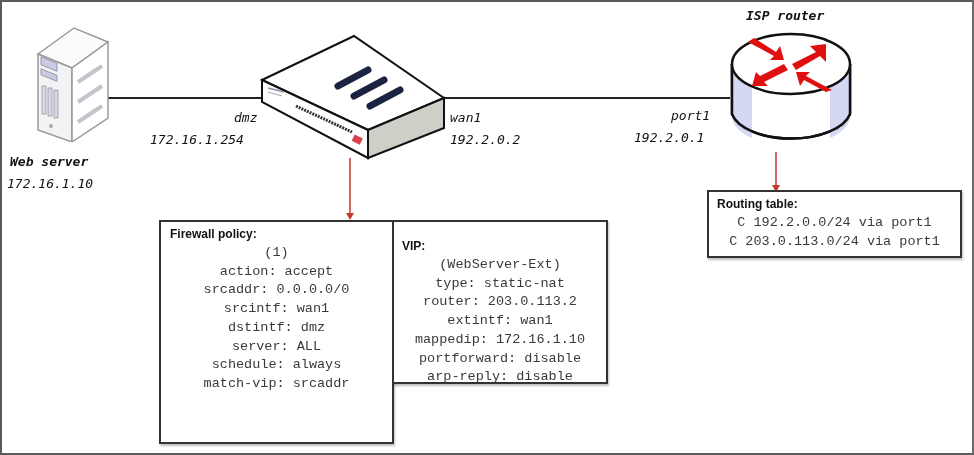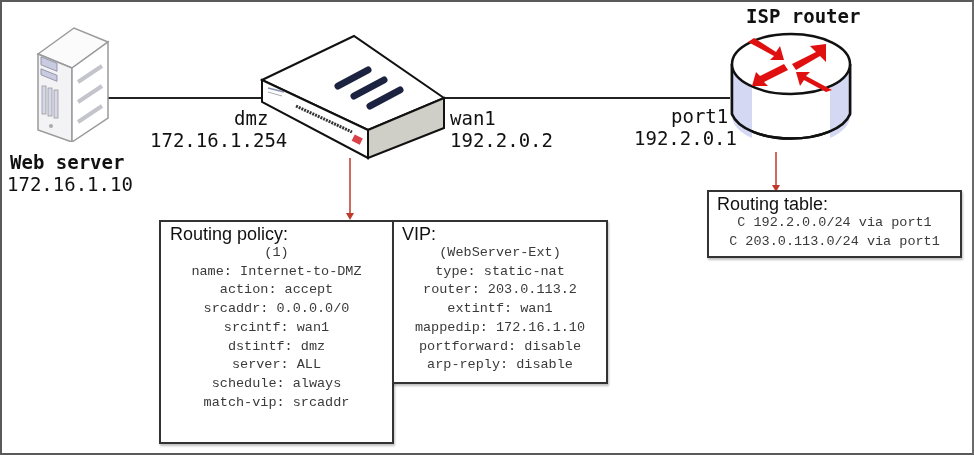--- a/index.html
+++ b/index.html
@@ -2,28 +2,28 @@
 <html><head>
 <meta charset="utf-8">
 <style>
   html, body { margin: 0; padding: 0; background: #ffffff; }
   #stage {
     position: relative; width: 974px; height: 455px; overflow: hidden;
     background: #ffffff; box-sizing: border-box;
     border: 2px solid #5a5a5a; border-right: 2px solid #6a6a6a;
   }
   .mono { font-family: "DejaVu Sans Mono", "Liberation Mono", monospace; color: #111; }
-  .label { position: absolute; font-size: 19px; line-height: 20px; white-space: pre; }
+  .label { position: absolute; font-size: 13px; line-height: 20px; white-space: pre; font-style: italic; }
   .bold { font-weight: bold; }
   svg#wires { position: absolute; left: 0; top: 0; }
   .box {
     position: absolute; border: 2px solid #333; background: #fff; box-sizing: border-box;
     box-shadow: 1px 2px 2px rgba(0,0,0,0.25);
   }
-  .box-title { font-family: "Liberation Sans", sans-serif; font-weight: normal; font-size: 18px; color: #111; line-height: 19px; }
+  .box-title { font-family: "Liberation Sans", sans-serif; font-weight: bold; font-size: 12px; color: #111; line-height: 19px; }
   .box-line { font-family: "Liberation Mono", "DejaVu Sans Mono", monospace; font-size: 13.5px; color: #3a3a3a; line-height: 18.7px; white-space: pre; text-align: center; }
   .device { position: absolute; }
 </style>
 </head>
 <body>
 
 <div id="stage">
 
   <svg id="wires" width="974" height="455">
     <line x1="106" y1="96" x2="260" y2="96" stroke="#222" stroke-width="2"></line>
@@ -92,33 +92,32 @@
 
   <div class="label mono bold" style="left:744px;top:4px">ISP router</div>
 
   <div class="box" style="left:705px;top:188px;width:255px;height:68px;padding:3px 8px">
     <div class="box-title">Routing table:</div>
     <div class="box-line">C 192.2.0.0/24 via port1</div>
     <div class="box-line">C 203.0.113.0/24 via port1</div>
   </div>
 
   <div class="box" style="left:157px;top:218px;width:235px;height:224px;padding:3px 9px">
-    <div class="box-title">Routing policy:</div>
+    <div class="box-title">Firewall policy:</div>
     <div class="box-line">(1)</div>
-    <div class="box-line">name: Internet-to-DMZ</div>
     <div class="box-line">action: accept</div>
     <div class="box-line">srcaddr: 0.0.0.0/0</div>
     <div class="box-line">srcintf: wan1</div>
     <div class="box-line">dstintf: dmz</div>
     <div class="box-line">server: ALL</div>
     <div class="box-line">schedule: always</div>
     <div class="box-line">match-vip: srcaddr</div>
   </div>
 
-  <div class="box" style="left:390px;top:218px;width:216px;height:164px;padding:3px 8px">
+  <div class="box" style="left:390px;top:218px;width:216px;height:164px;padding:15px 8px">
     <div class="box-title">VIP:</div>
     <div class="box-line">(WebServer-Ext)</div>
     <div class="box-line">type: static-nat</div>
     <div class="box-line">router: 203.0.113.2</div>
     <div class="box-line">extintf: wan1</div>
     <div class="box-line">mappedip: 172.16.1.10</div>
     <div class="box-line">portforward: disable</div>
     <div class="box-line">arp-reply: disable</div>
   </div>
 

